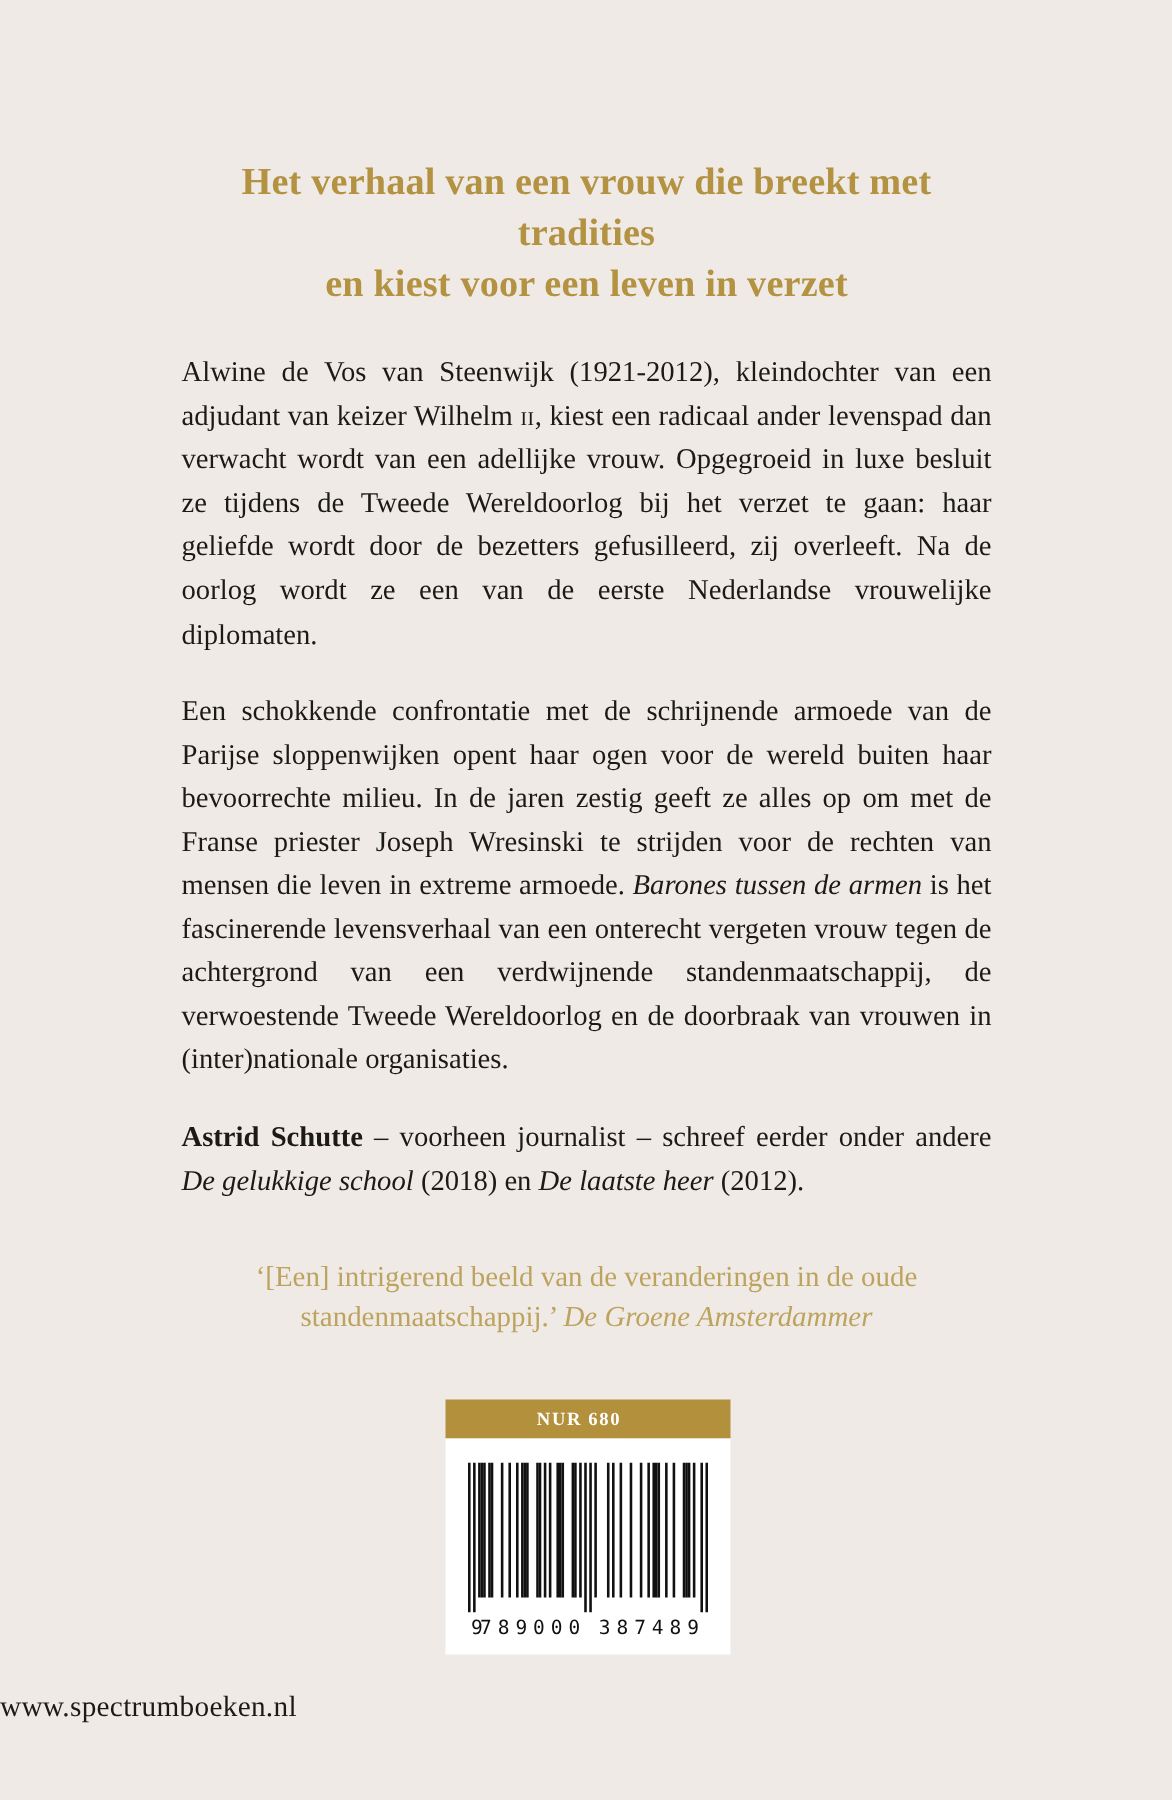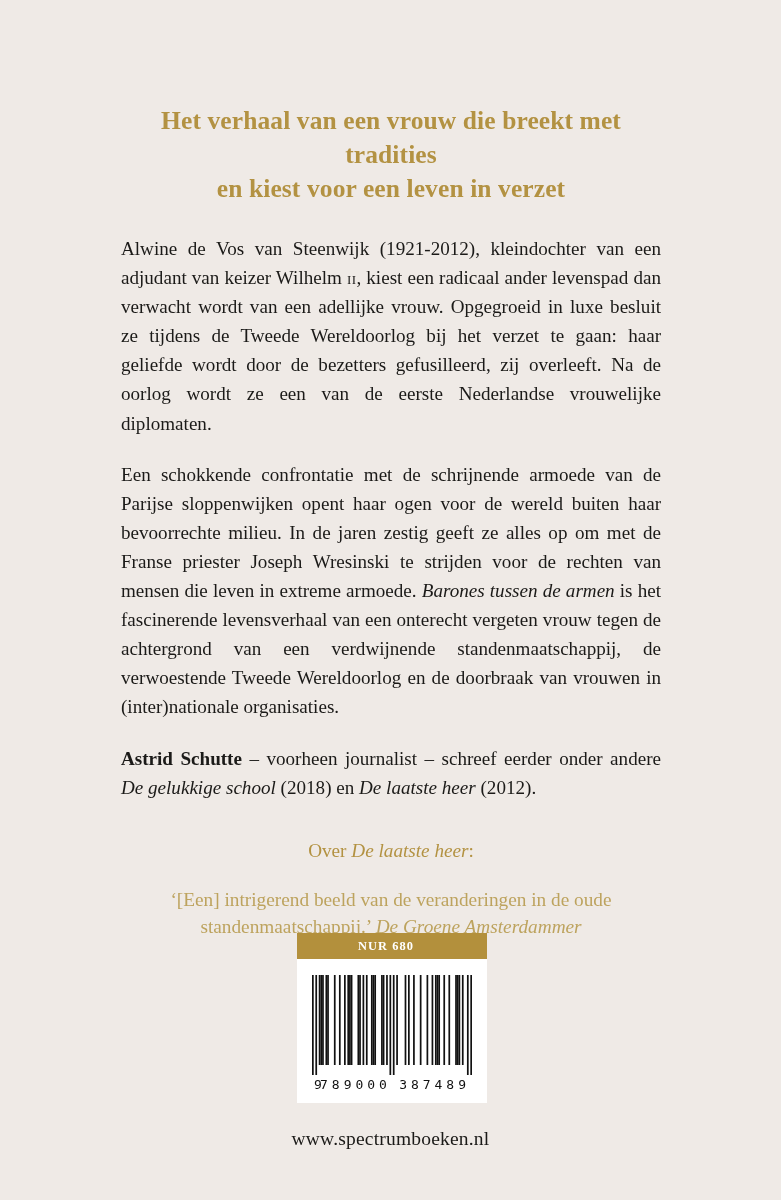--- a/index.html
+++ b/index.html
@@ -119,21 +119,21 @@
     display: block;
     width: 160px;
     margin: 0 auto;
     height: 18px;
   }
   .site {
     position: absolute;
     left: 0;
     top: 1128px;
     width: 781px;
-    text-align: center;
+    text-align: left;
     color: #1b1a18;
     font-size: 19.5px;
     letter-spacing: 0.2px;
   }
 </style>
 </head>
 <body>
 
 <div class="cover">
 
@@ -143,21 +143,20 @@
       <span>Het verhaal van een vrouw die breekt met tradities</span>
       <span class="l2">en kiest voor een leven in verzet</span>
     </h1>
 
     <p class="body-par"><span>Alwine de Vos van Steenwijk (1921-2012), kleindochter van een adjudant van keizer Wilhelm </span><span class="sc">II</span><span>, kiest een radicaal ander levenspad dan verwacht wordt van een adellijke vrouw. Opgegroeid in luxe besluit ze tijdens de Tweede Wereldoorlog bij het verzet te gaan: haar geliefde wordt door de bezetters gefusilleerd, zij overleeft. Na de oorlog wordt ze een van de eerste Nederlandse vrouwelijke diplomaten.</span></p>
 
     <p class="body-par last-par"><span>Een schokkende confrontatie met de schrijnende armoede van de Parijse sloppenwijken opent haar ogen voor de wereld buiten haar bevoorrechte milieu. In de jaren zestig geeft ze alles op om met de Franse priester Joseph Wresinski te strijden voor de rechten van mensen die leven in extreme armoede. </span><span class="it">Barones tussen de armen</span><span> is het fascinerende levensverhaal van een onterecht vergeten vrouw tegen de achtergrond van een verdwijnende standenmaatschappij, de verwoestende Tweede Wereldoorlog en de doorbraak van vrouwen in (inter)nationale organisaties.</span></p>
 
     <p class="author-par"><span class="bd">Astrid Schutte</span><span> – voorheen journalist – schreef eerder onder andere </span><span class="it">De gelukkige school</span><span> (2018) en </span><span class="it">De laatste heer</span><span> (2012).</span></p>
 
-    <p class="over-line"><span>Over </span><span class="it">De laatste heer</span><span>:</span></p>
 
 
     <p class="quote"><span>‘[Een] intrigerend beeld van de veranderingen in de oude standenmaatschappij.’ </span><span class="src">De Groene Amsterdammer</span></p>
 
   </div>
 
   <div class="barcode-wrap">
     <div class="nur-bar">NUR 680</div>
     <div class="barcode-panel">
       <svg class="bars" viewBox="0 0 160 100" preserveAspectRatio="none" id="bars-svg">

